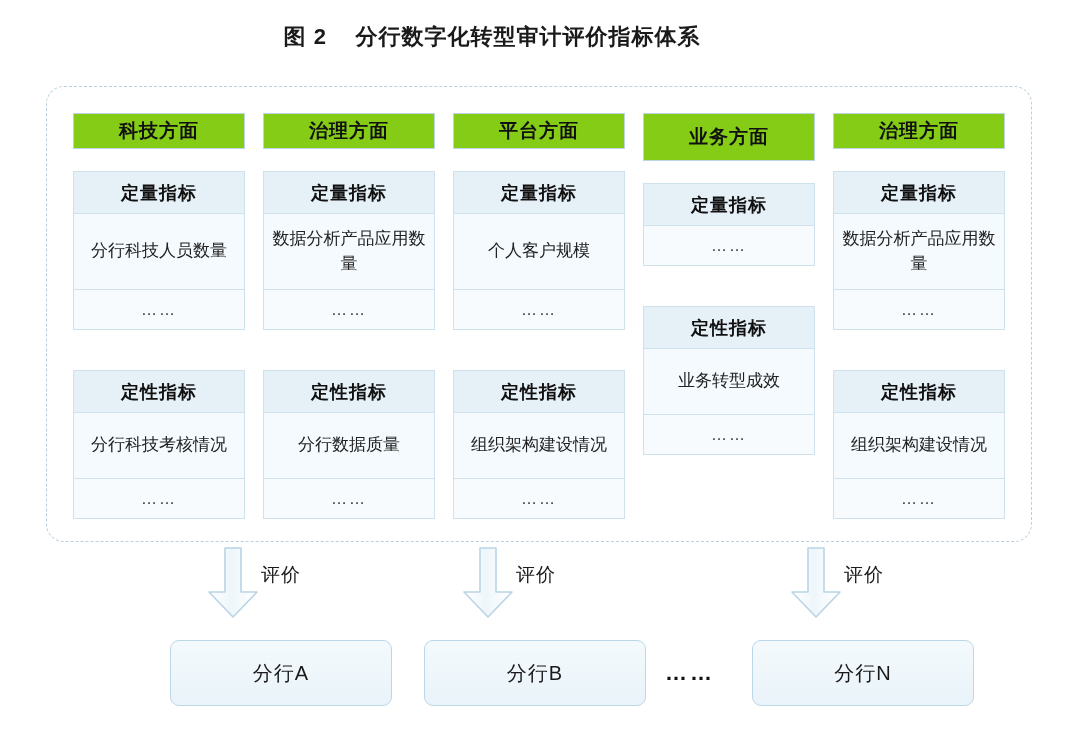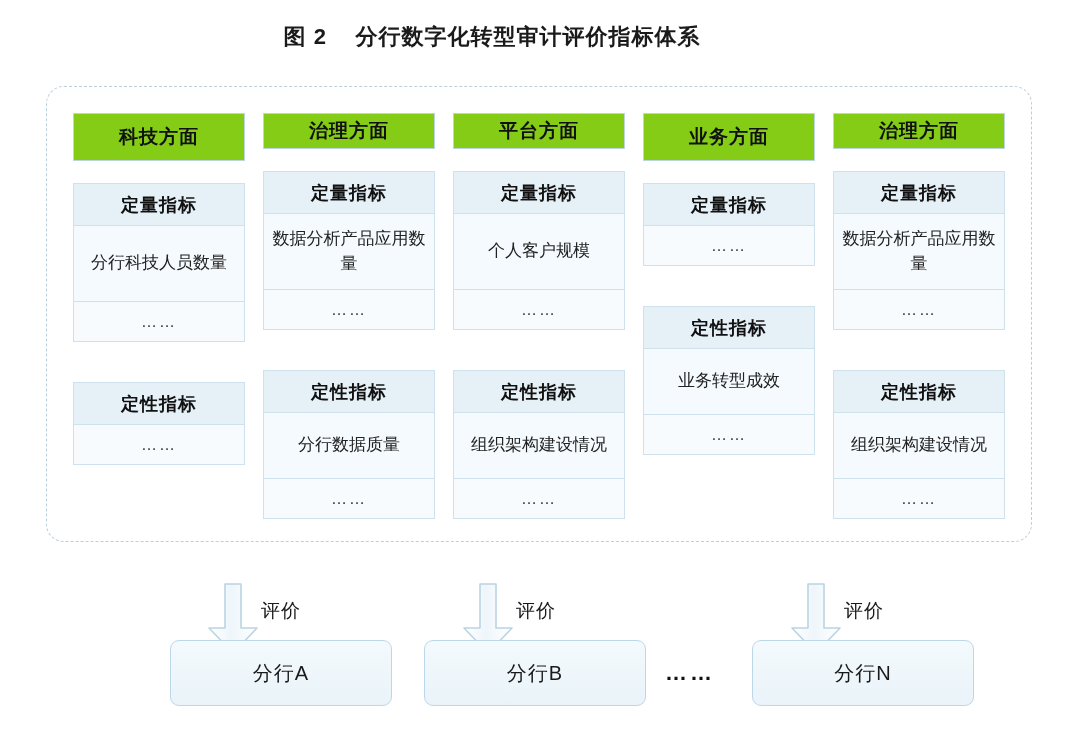--- a/index.html
+++ b/index.html
@@ -128,21 +128,21 @@
     justify-content: center;
     font-size: 16px;
     letter-spacing: 2px;
     color: #333333;
   }
 
   
   .arrow-row {
     position: absolute;
     left: 0;
-    top: 580px;
+    top: 544px;
     width: 936px;
     height: 80px;
   }
   .arrow-unit {
     position: absolute;
     top: 0;
     width: 150px;
     height: 80px;
   }
   .arrow-unit.u1 { left: 205px; }
@@ -215,20 +215,21 @@
       <div class="aspect-box">科技方面</div>
 
       <div class="group quantitative">
         <div class="group-header">定量指标</div>
         <div class="group-body">分行科技人员数量</div>
         <div class="group-more">……</div>
       </div>
 
       <div class="group qualitative">
         <div class="group-header">定性指标</div>
+        <div class="group-body">分行科技考核情况</div>
         <div class="group-more">……</div>
       </div>
     </div>
 
     <div class="column">
       <div class="aspect-box">治理方面</div>
 
       <div class="group quantitative">
         <div class="group-header">定量指标</div>
         <div class="group-body">数据分析产品应用数量</div>

